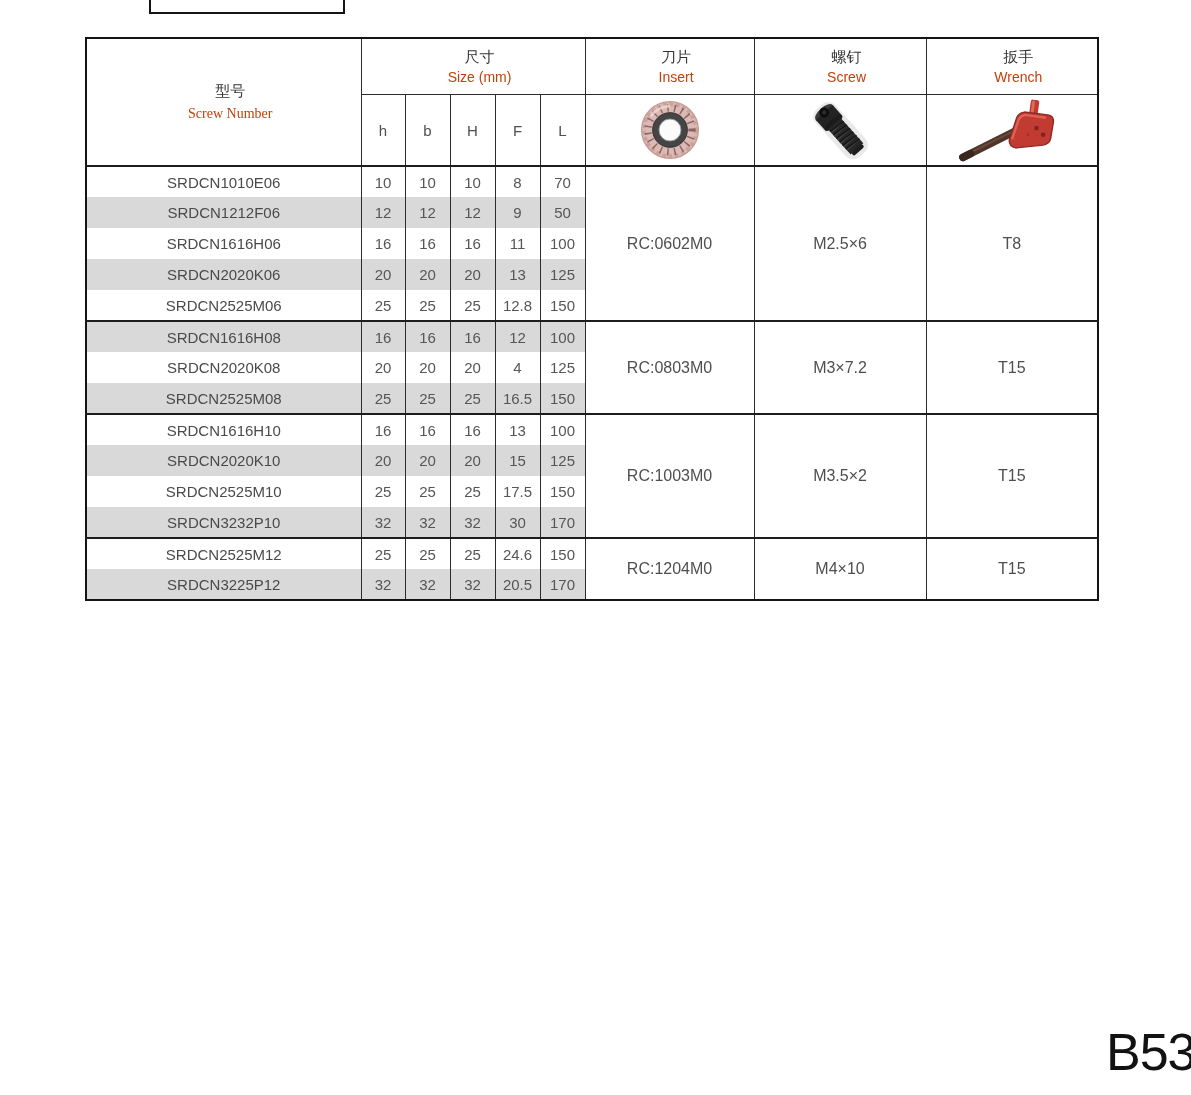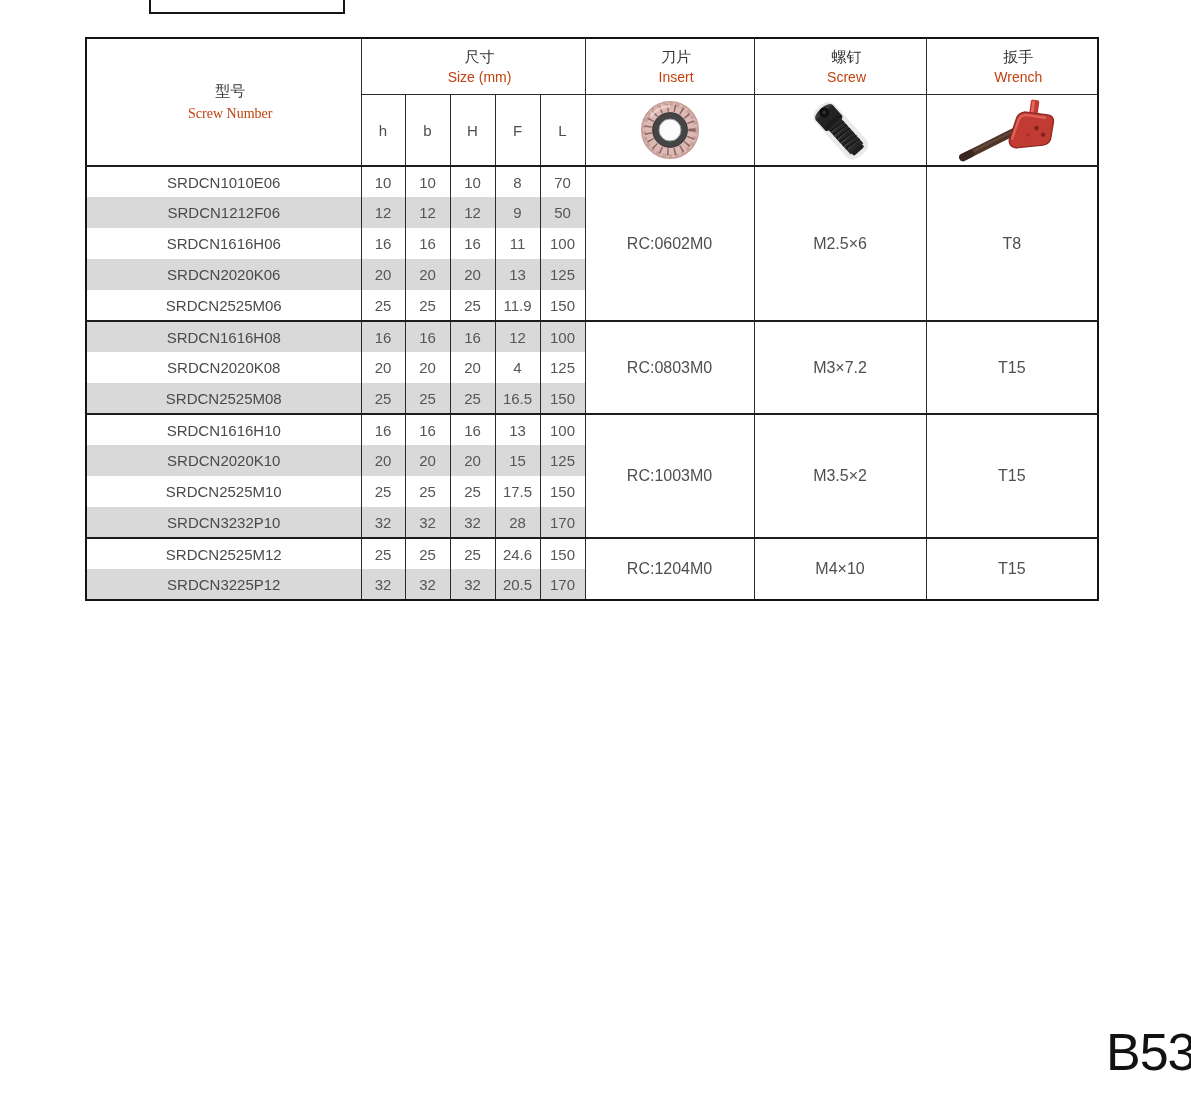--- a/index.html
+++ b/index.html
@@ -173,21 +173,21 @@
       <td class="stripe">20</td>
       <td class="stripe">20</td>
       <td class="stripe">13</td>
       <td class="stripe">125</td>
     </tr>
     <tr>
       <td class="order-cell stripe">SRDCN2525M06</td>
       <td class="stripe">25</td>
       <td class="stripe">25</td>
       <td class="stripe">25</td>
-      <td class="stripe">11.9</td>
+      <td class="stripe">12.8</td>
       <td class="stripe">150</td>
     </tr>
 
     <tr class="group-start alt">
       <td class="order-cell stripe">SRDCN1616H08</td>
       <td class="stripe">16</td>
       <td class="stripe">16</td>
       <td class="stripe">16</td>
       <td class="stripe">12</td>
       <td class="stripe">100</td>
@@ -237,21 +237,21 @@
       <td class="stripe">25</td>
       <td class="stripe">25</td>
       <td class="stripe">17.5</td>
       <td class="stripe">150</td>
     </tr>
     <tr class="alt">
       <td class="order-cell stripe">SRDCN3232P10</td>
       <td class="stripe">32</td>
       <td class="stripe">32</td>
       <td class="stripe">32</td>
-      <td class="stripe">28</td>
+      <td class="stripe">30</td>
       <td class="stripe">170</td>
     </tr>
 
     <tr class="group-start">
       <td class="order-cell stripe">SRDCN2525M12</td>
       <td class="stripe">25</td>
       <td class="stripe">25</td>
       <td class="stripe">25</td>
       <td class="stripe">24.6</td>
       <td class="stripe">150</td>

